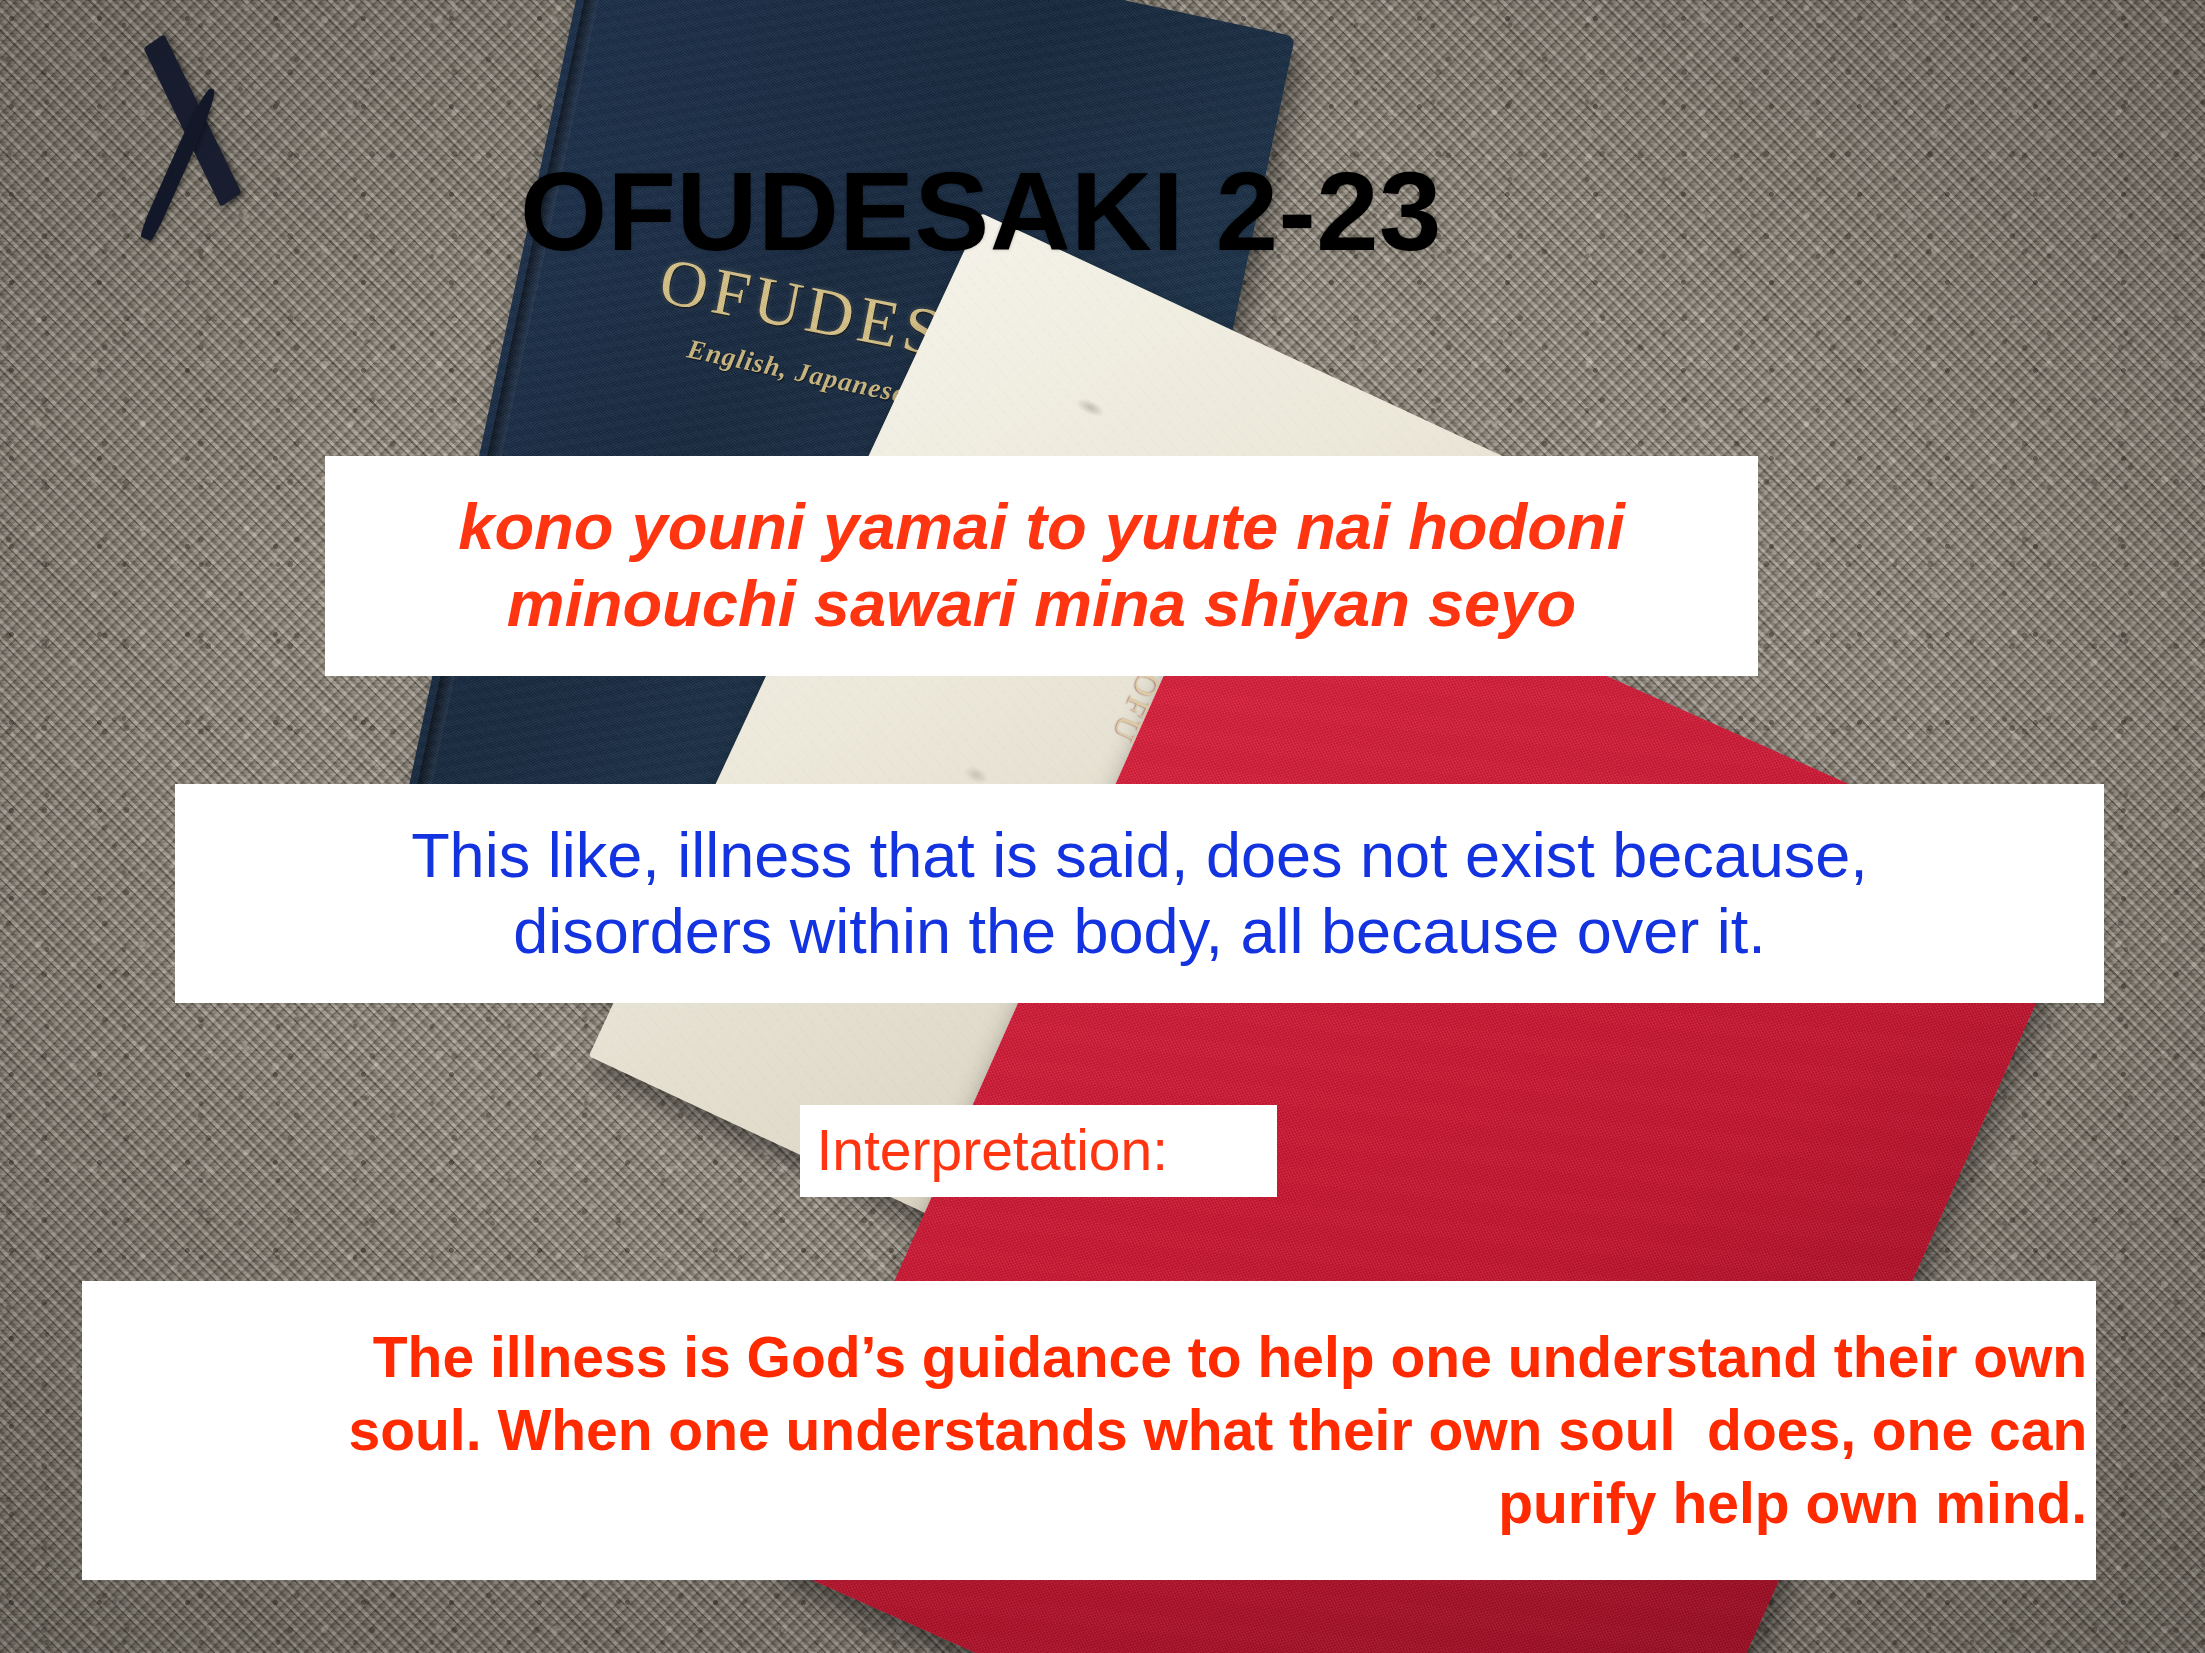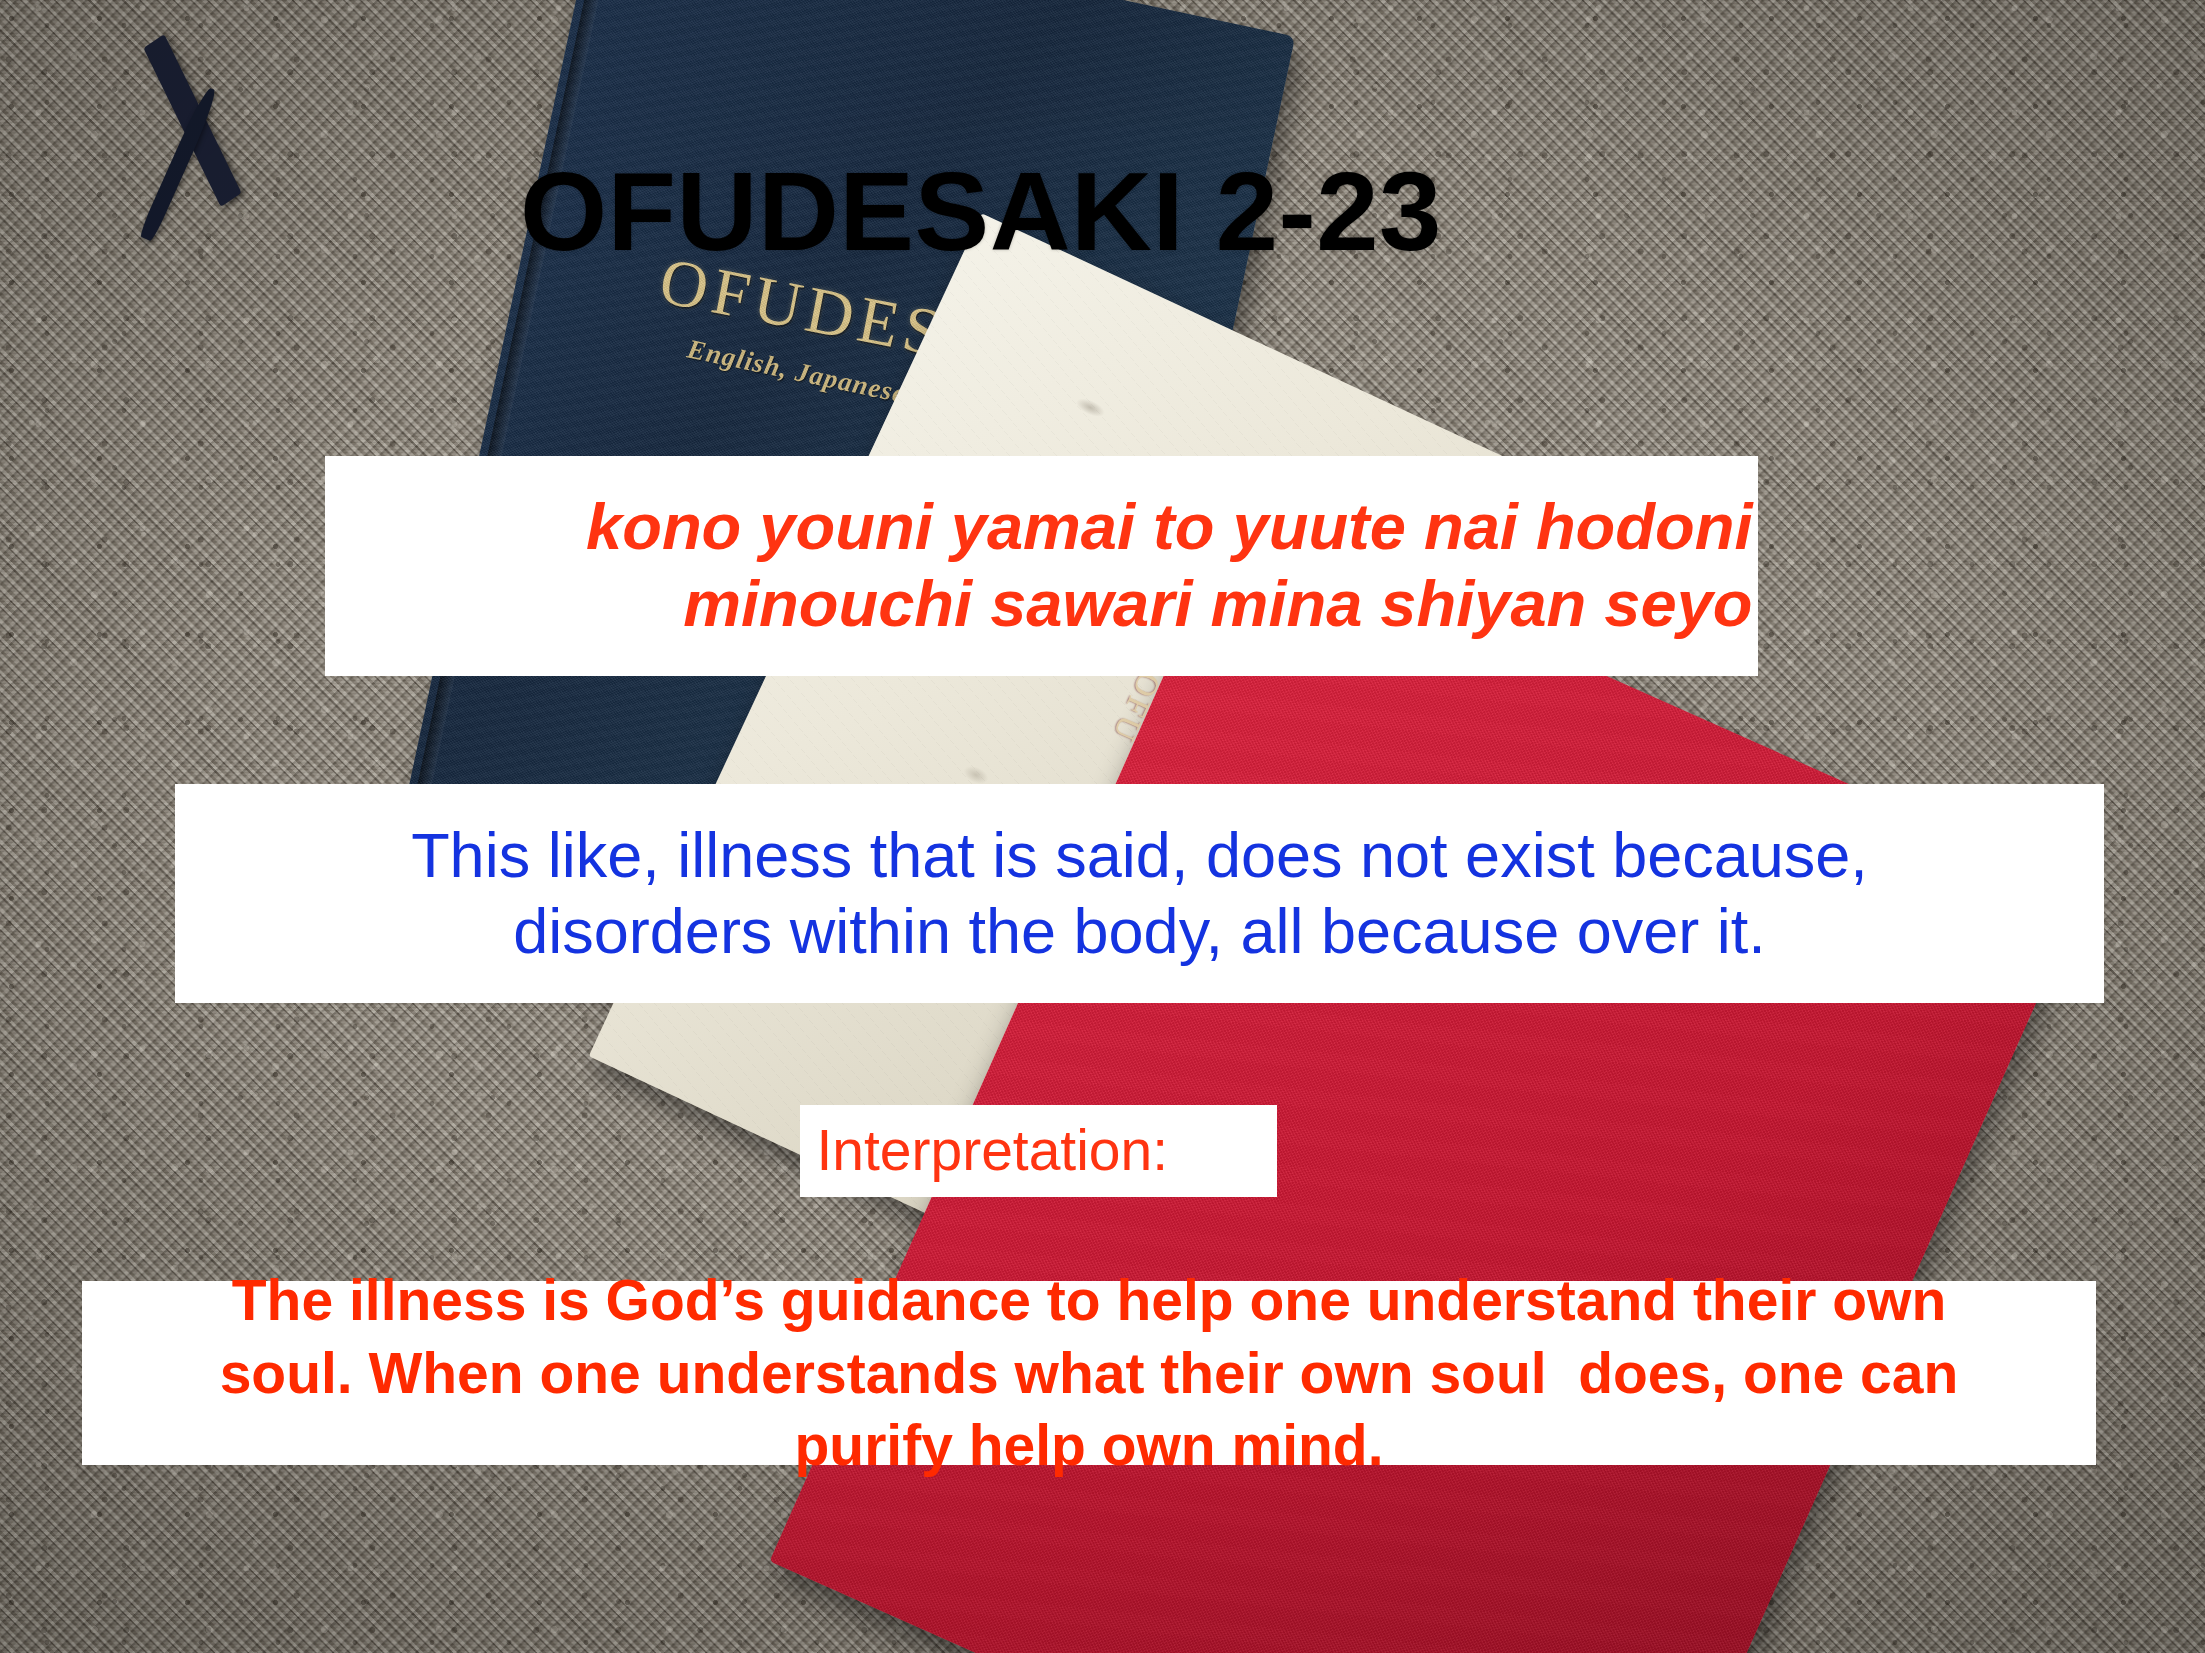--- a/index.html
+++ b/index.html
@@ -211,21 +211,20 @@
     display: flex;
     flex-direction: column;
     justify-content: center;
     text-align: center;
   }
 
   #romaji-box {
     left: 325px; top: 456px;
     width: 1433px; height: 220px;
     padding: 2.2px 5.5px;
-    text-align: right;
   }
   #romaji-box .line {
     color: #FF3411;
     font-size: 65px;
     font-style: italic;
     font-weight: bold;
     line-height: 1.18;
     white-space: nowrap;
   }
 
@@ -252,22 +251,23 @@
     font-size: 57px;
     font-weight: normal;
     line-height: 1.05;
     white-space: nowrap;
     text-align: left;
     padding-left: 12px;
   }
 
   #explanation-box {
     left: 82px; top: 1281px;
-    width: 2014px; height: 184px;
+    width: 2014px; height: 299px;
     padding: 4.4px 8.8px;
+    align-items: flex-end;
   }
   #explanation-box .line {
     color: #FF2A00;
     font-size: 57px;
     font-weight: bold;
     line-height: 1.28;
     white-space: pre;
   }
 </style>
 </head>

